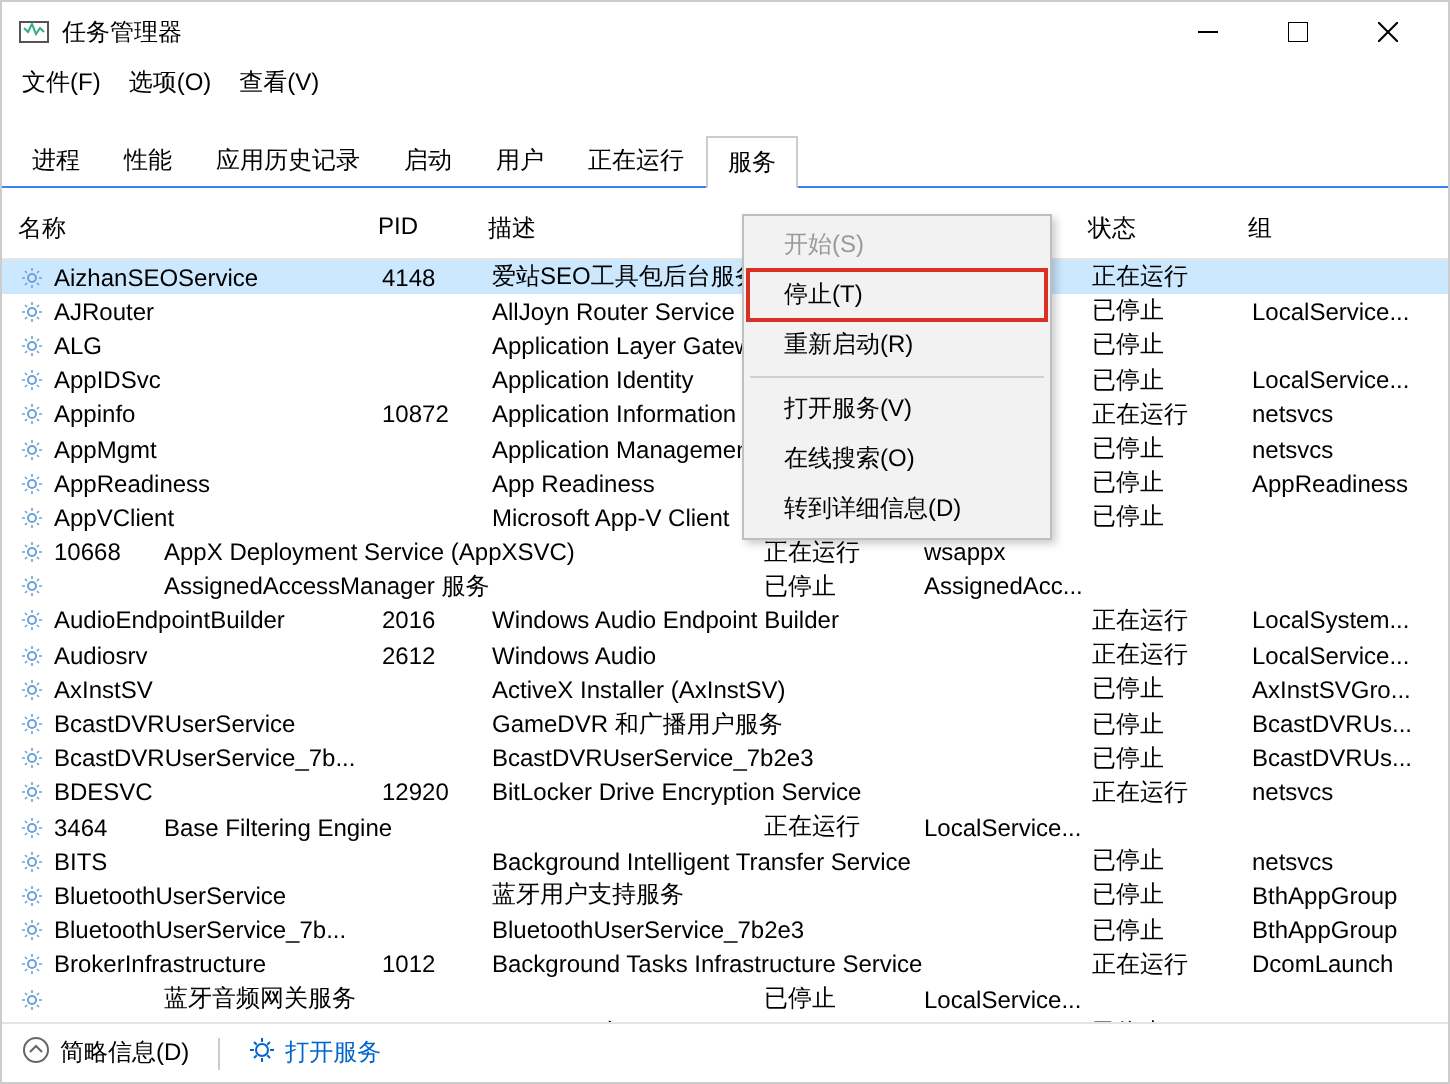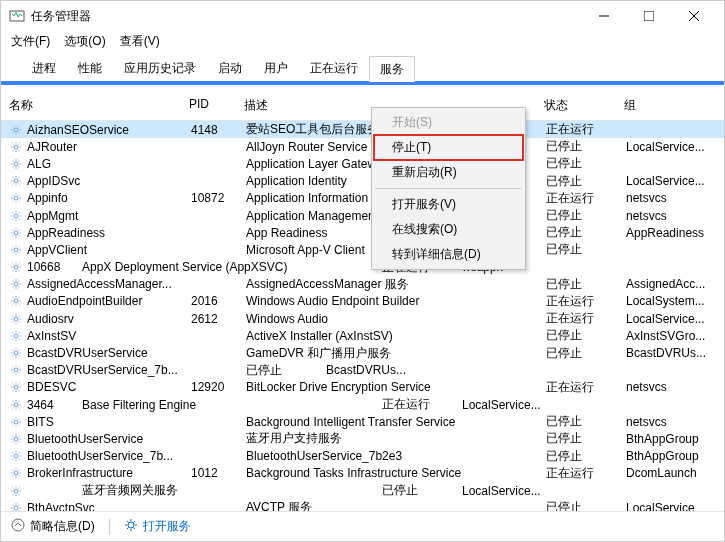--- a/index.html
+++ b/index.html
@@ -4,21 +4,21 @@
 <style>
 * { margin:0; padding:0; box-sizing:border-box; font-family:"Microsoft YaHei","Segoe UI",sans-serif; font-size:12px; }
 body { background:#fff; width:725px; height:542px; overflow:hidden; position:relative; border:1px solid #ccc; }
 .titlebar { height:30px; display:flex; align-items:center; padding:0 8px; background:#fff; }
 .tb-icon { width:16px; height:16px; margin-right:6px; display:inline-flex; align-items:center; justify-content:center; color:#555; }
 .tb-title { flex:1; }
 .tb-btns { display:flex; }
 .tb-btn { width:45px; height:28px; display:flex; align-items:center; justify-content:center; color:#000; }
 .menubar { height:20px; display:flex; align-items:center; padding:0 4px; gap:2px; }
 .menubar span { padding:2px 6px; }
-.tabs { display:flex; border-bottom:4px solid #3b82f6; padding:0 20px; margin-top:4px; }
+.tabs { display:flex; border-bottom:1px solid #3b82f6; padding:0 4px; margin-top:16px; }
 .tab { padding:4px 10px; border:1px solid transparent; border-bottom:none; cursor:default; }
 .tab.active { border-color:#ccc; background:#fff; position:relative; top:1px; }
 .headers { display:flex; border-bottom:1px solid #e5e5e5; padding:6px 8px 6px 8px; color:#000; margin-top:6px; }
 .col-name { width:180px; }
 .col-pid { width:55px; text-align:left; }
 .col-desc { width:300px; }
 .col-status { width:80px; }
 .col-group { flex:1; }
 .rows { overflow:hidden; }
 .row { display:flex; padding:1px 8px; align-items:center; height:17.2px; }
@@ -207,21 +207,20 @@
       <div class="cell col-status">正在运行</div>
       <div class="cell col-group">wsappx</div>
     </div>
     <div class="row">
       <span class="svc-icon">
         <svg viewBox="0 0 12 12">
           <circle cx="6" cy="6" r="2" fill="none" stroke="#6aa0d8"></circle>
           <path d="M6 1v1.5M6 9.5V11M1 6h1.5M9.5 6H11M2.5 2.5l1 1M8.5 8.5l1 1M9.5 2.5l-1 1M3.5 8.5l-1 1" stroke="#6aa0d8" stroke-width="0.8"></path>
         </svg>
       </span>
-      <div class="cell col-name" style="width:164px">AssignedAccessManager...</div>
       <div class="cell col-pid"></div>
       <div class="cell col-desc">AssignedAccessManager 服务</div>
       <div class="cell col-status">已停止</div>
       <div class="cell col-group">AssignedAcc...</div>
     </div>
     <div class="row">
       <span class="svc-icon">
         <svg viewBox="0 0 12 12">
           <circle cx="6" cy="6" r="2" fill="none" stroke="#6aa0d8"></circle>
           <path d="M6 1v1.5M6 9.5V11M1 6h1.5M9.5 6H11M2.5 2.5l1 1M8.5 8.5l1 1M9.5 2.5l-1 1M3.5 8.5l-1 1" stroke="#6aa0d8" stroke-width="0.8"></path>
@@ -274,20 +273,21 @@
     </div>
     <div class="row">
       <span class="svc-icon">
         <svg viewBox="0 0 12 12">
           <circle cx="6" cy="6" r="2" fill="none" stroke="#6aa0d8"></circle>
           <path d="M6 1v1.5M6 9.5V11M1 6h1.5M9.5 6H11M2.5 2.5l1 1M8.5 8.5l1 1M9.5 2.5l-1 1M3.5 8.5l-1 1" stroke="#6aa0d8" stroke-width="0.8"></path>
         </svg>
       </span>
       <div class="cell col-name" style="width:164px">BcastDVRUserService_7b...</div>
       <div class="cell col-pid"></div>
+      <div class="cell col-desc">BcastDVRUserService_7b2e3</div>
       <div class="cell col-status">已停止</div>
       <div class="cell col-group">BcastDVRUs...</div>
     </div>
     <div class="row">
       <span class="svc-icon">
         <svg viewBox="0 0 12 12">
           <circle cx="6" cy="6" r="2" fill="none" stroke="#6aa0d8"></circle>
           <path d="M6 1v1.5M6 9.5V11M1 6h1.5M9.5 6H11M2.5 2.5l1 1M8.5 8.5l1 1M9.5 2.5l-1 1M3.5 8.5l-1 1" stroke="#6aa0d8" stroke-width="0.8"></path>
         </svg>
       </span>

